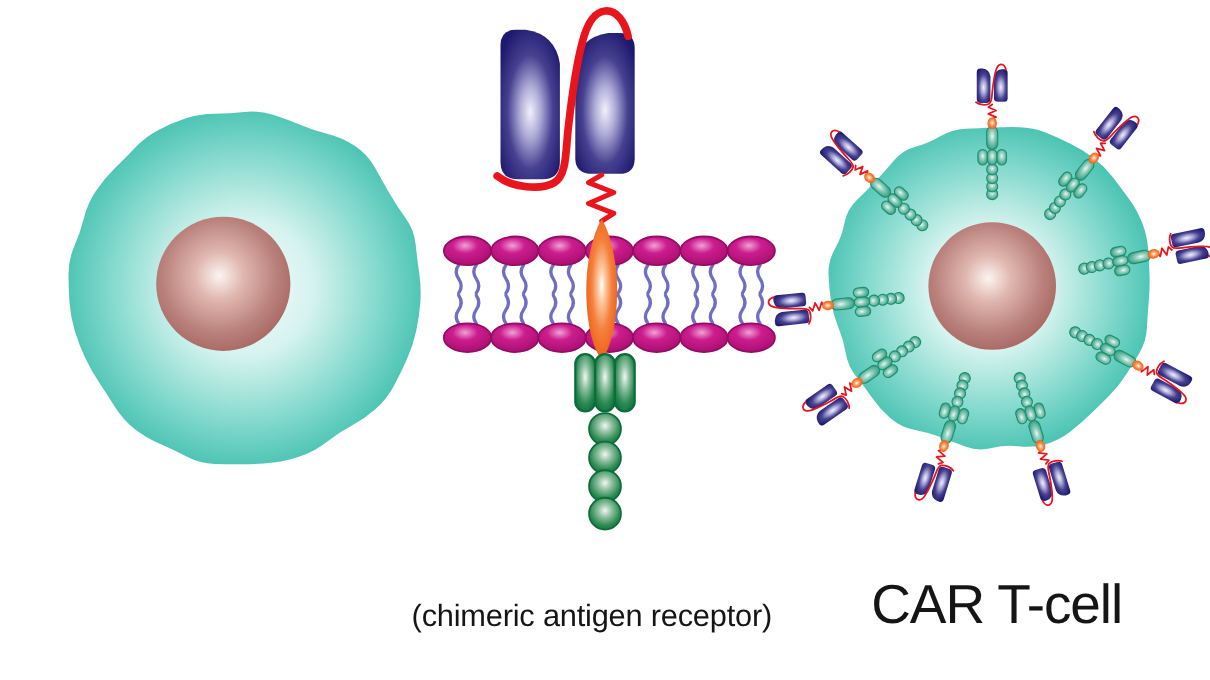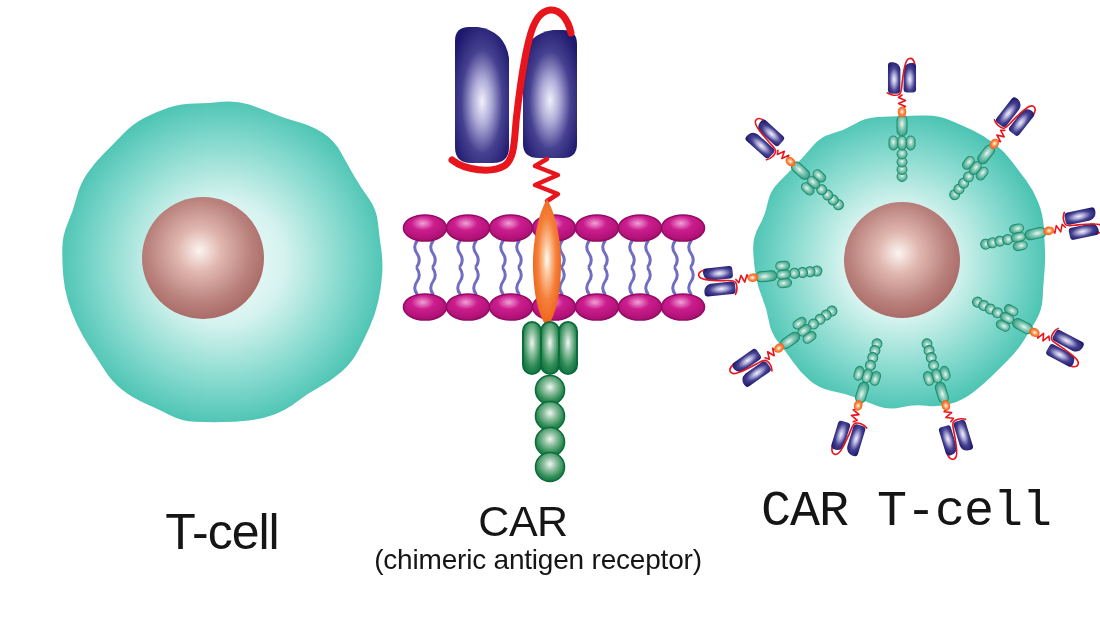--- a/index.html
+++ b/index.html
@@ -169,17 +169,15 @@
           <use href="#mini-car" transform="translate(902,262) rotate(118) translate(0,-150)"></use>
           <use href="#mini-car" transform="translate(902,262) rotate(163) translate(0,-150)"></use>
           <use href="#mini-car" transform="translate(902,262) rotate(197) translate(0,-150)"></use>
           <use href="#mini-car" transform="translate(902,262) rotate(235) translate(0,-150)"></use>
           <use href="#mini-car" transform="translate(902,262) rotate(264) translate(0,-150)"></use>
           <use href="#mini-car" transform="translate(902,262) rotate(312) translate(0,-150)"></use>
         </g>
     </g>
   </svg>
 
-  <div class="lbl lbl-big" style="left:222px;top:507px;">T-cell</div>
-  <div class="lbl lbl-car" style="left:523px;top:500px;">CAR</div>
   <div class="lbl lbl-sub" style="left:538px;top:546px;">(chimeric antigen receptor)</div>
-  <div class="lbl lbl-big" style="left:906px;top:487px;font-family:Liberation Mono, monospace;">CAR T-cell</div>
+  <div class="lbl lbl-big" style="left:906px;top:524px;">CAR T-cell</div>
 </div>
 
 </body></html>

